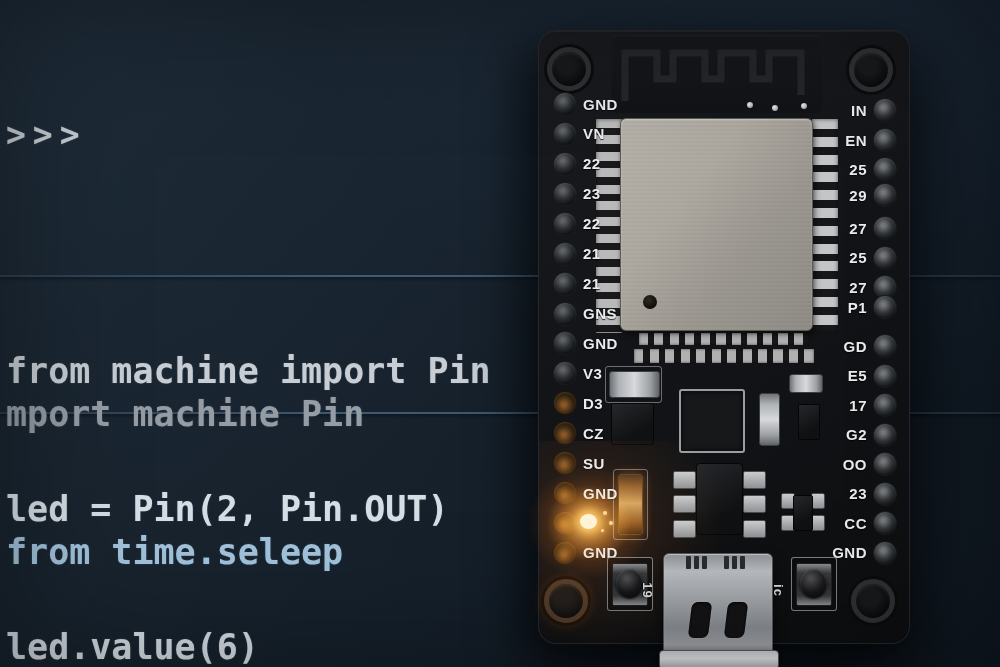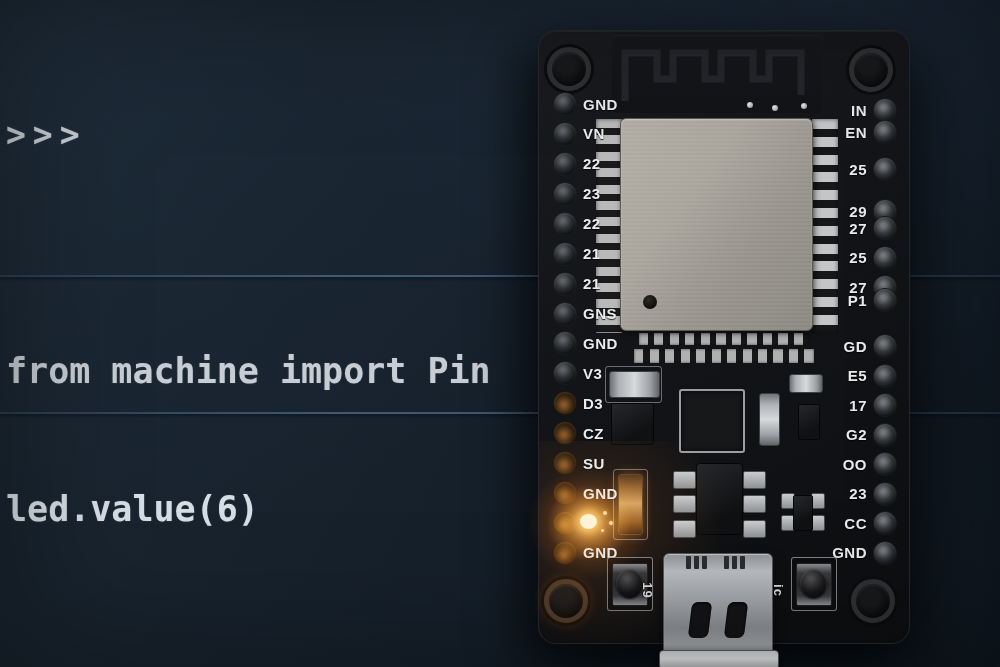--- a/index.html
+++ b/index.html
@@ -131,24 +131,29 @@
 
 <div id="stage">
   <div class="seam seam1"></div>
   <div class="seam seam2"></div>
 
   <div class="code-area">
     <div class="cblock b1">
       <div class="cline prompt-line"><span class="seg" style="color: rgb(198, 205, 211);">&gt;&gt;&gt;</span></div>
       <div class="after-prompt">
         <div class="cline"><span class="seg" style="color: rgb(199, 205, 211); margin-top: 13px;">from machine import Pin</span></div>
+        <div class="cline"><span class="seg" style="color: rgb(214, 222, 229);">led = Pin(2, Pin.OUT)</span></div>
         <div class="cline"><span class="seg" style="color: rgb(214, 222, 229);">led.value(6)</span></div>
       </div>
     </div>
 
+    <div class="cblock b2">
+      <div class="cline"><span class="seg" style="color: rgb(149, 156, 164);">mport machine Pin</span></div>
+      <div class="cline"><span class="seg" style="color: rgb(162, 195, 221);">from time.seleep</span></div>
+    </div>
 
     <div class="cblock b3">
       <div class="cline"></div>
       
       
       
     </div>
   </div>
 
   <div class="board">
@@ -265,45 +270,45 @@
         <div class="pin-row left" style="top: 521.95px;">
           <span class="pin-hole warm"></span>
           <span class="pin-label">GND</span>
         </div>
       </div>
     <div class="pins" id="pins-right">
         <div class="pin-row right" style="top: 79px; align-items: center;">
           <span class="pin-label">IN</span>
           <span class="pin-hole"></span>
         </div>
-        <div class="pin-row right" style="top: 101px;">
+        <div class="pin-row right" style="top: 109px;">
           <span class="pin-label">EN</span>
           <span class="pin-hole"></span>
         </div>
         <div class="pin-row right" style="top: 138px;">
           <span class="pin-label">25</span>
           <span class="pin-hole"></span>
         </div>
-        <div class="pin-row right" style="top: 180px; align-items: center;">
+        <div class="pin-row right" style="top: 164px; align-items: center;">
           <span class="pin-label">29</span>
           <span class="pin-hole"></span>
         </div>
         <div class="pin-row right" style="top: 197px;">
           <span class="pin-label">27</span>
           <span class="pin-hole"></span>
         </div>
         <div class="pin-row right" style="top: 226.5px;">
           <span class="pin-label">25</span>
           <span class="pin-hole"></span>
         </div>
         <div class="pin-row right" style="top: 256px;">
           <span class="pin-label">27</span>
           <span class="pin-hole"></span>
         </div>
-        <div class="pin-row right" style="top: 269px;">
+        <div class="pin-row right" style="top: 276px;">
           <span class="pin-label">P1</span>
           <span class="pin-hole"></span>
         </div>
         <div class="pin-row right" style="top: 315px;">
           <span class="pin-label">GD</span>
           <span class="pin-hole"></span>
         </div>
         <div class="pin-row right" style="top: 344.5px;">
           <span class="pin-label">E5</span>
           <span class="pin-hole"></span>

